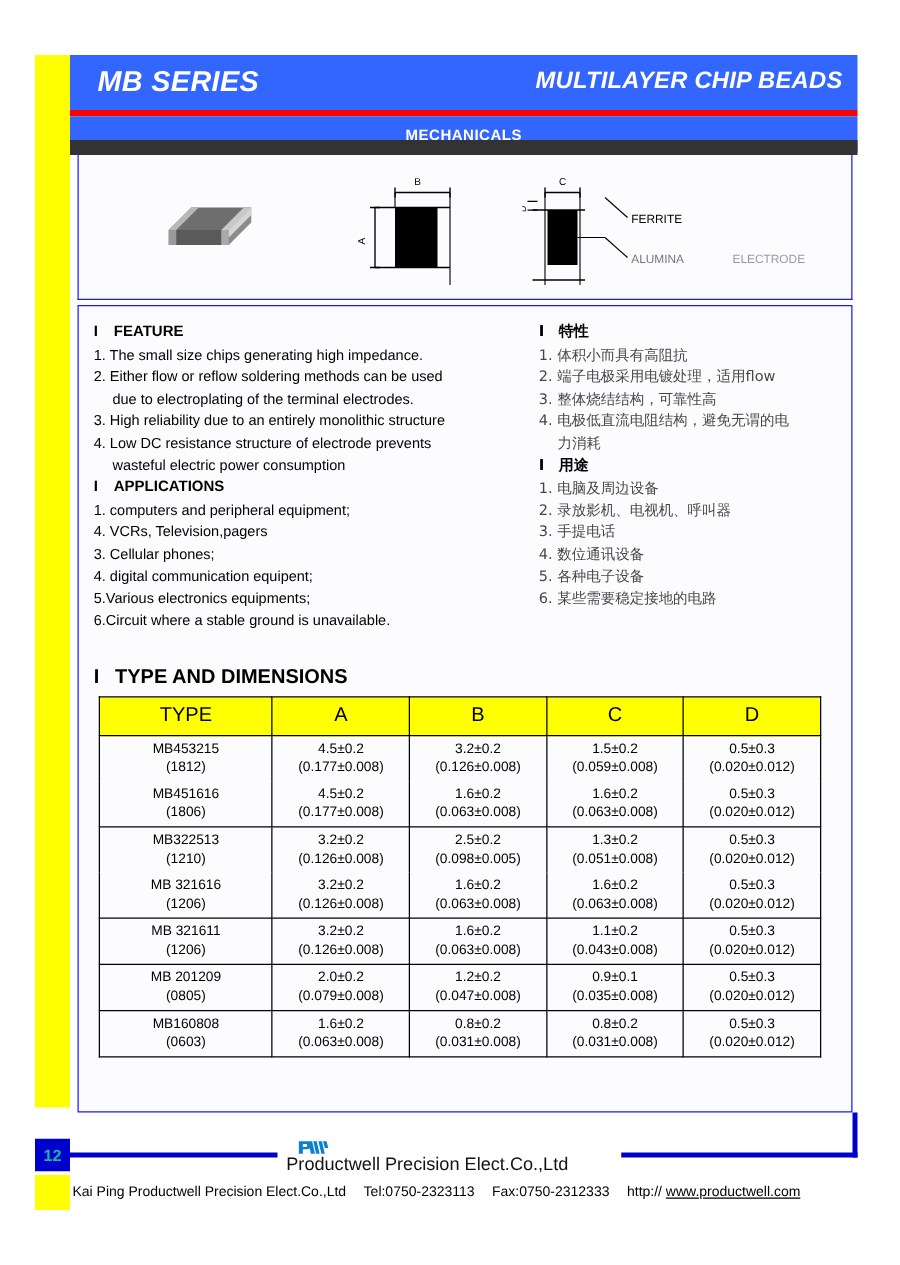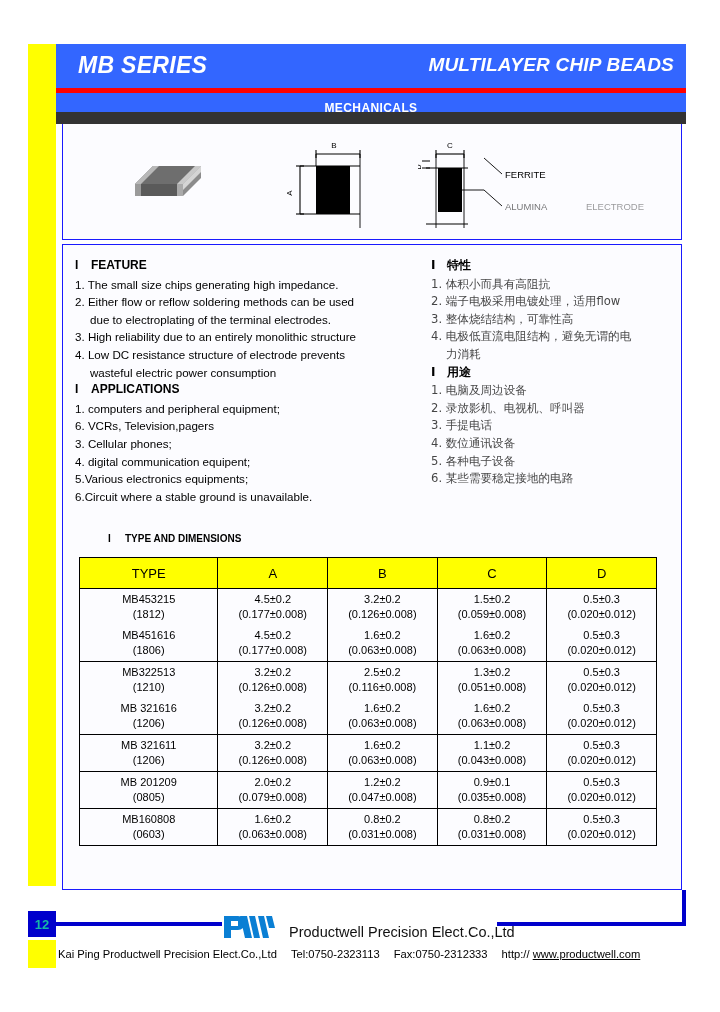--- a/index.html
+++ b/index.html
@@ -178,24 +178,23 @@
   .sec-head.cjk {
     font-family: "DejaVu Sans", sans-serif;
     filter: blur(0.3px);
   }
 
   
   .tad-head {
     position: absolute;
     left: 12px;
     top: 288px;
-    font-size: 10px;
+    font-size: 16px;
     font-weight: bold;
     white-space: nowrap;
-    margin-left: 33px;
   }
   .tad-head .bullet { display: inline-block; width: 17px; }
 
   .dim-table {
     position: absolute;
     left: 16px;
     top: 312px;
     width: 578px;
     border-collapse: collapse;
     table-layout: fixed;
@@ -204,21 +203,21 @@
   .dim-table th,
   .dim-table td {
     border: 1px solid #000000;
     text-align: center;
     padding: 0;
     color: #000;
   }
   .dim-table thead th {
     background: #ffff00;
     height: 30px;
-    font-size: 13px;
+    font-size: 16px;
     font-weight: normal;
   }
   .dim-table tbody td {
     height: 36px;
     line-height: 15px;
     border-top-width: 0;
     border-bottom-width: 0;
   }
   .dim-table tbody tr.grp-end td { border-bottom-width: 1px; }
   .dim-table tbody tr:last-child td { border-bottom-width: 1px; }
@@ -248,21 +247,22 @@
     width: 4px;
     height: 36px;
     background: #0000cc;
   }
   .logo-wrap {
     position: absolute;
     left: 222px;
     top: 912px;
     height: 28px;
     display: flex;
-    align-items: flex-end;
+    align-items: flex-start;
+    flex-direction: column;
   }
   .logo-mark { width: 60px; height: 26px; display: block; }
   .logo-text {
     margin-left: 7px;
     font-size: 14.5px;
     color: #111111;
     white-space: nowrap;
   }
   .footer-contact {
     position: absolute;
@@ -366,21 +366,21 @@
     <p class="spec-line">2. Either flow or reflow soldering methods can be used</p>
     <p class="spec-line cont">due to electroplating of the terminal electrodes.</p>
     <p class="spec-line">3. High reliability due to an entirely monolithic structure</p>
     <p class="spec-line">4. Low DC resistance structure of electrode prevents</p>
     <p class="spec-line cont">wasteful electric power consumption</p>
 
     <p class="sec-head">
       <span class="bullet">I</span><span>APPLICATIONS</span>
     </p>
     <p class="spec-line">1. computers and peripheral equipment;</p>
-    <p class="spec-line">6. VCRs, Television,pagers</p>
+    <p class="spec-line">4. VCRs, Television,pagers</p>
     <p class="spec-line">3. Cellular phones;</p>
     <p class="spec-line">4. digital communication equipent;</p>
     <p class="spec-line">5.Various electronics equipments;</p>
     <p class="spec-line">6.Circuit where a stable ground is unavailable.</p>
   </div>
 
   <div class="spec-col right">
     <p class="sec-head cjk">
       <span class="bullet">I</span><span>特性</span>
     </p>
@@ -471,21 +471,21 @@
           <td>
             <span class="cellline">MB322513</span>
             <span class="cellline">(1210)</span>
           </td>
           <td>
             <span class="cellline">3.2±0.2</span>
             <span class="cellline">(0.126±0.008)</span>
           </td>
           <td>
             <span class="cellline">2.5±0.2</span>
-            <span class="cellline">(0.116±0.008)</span>
+            <span class="cellline">(0.098±0.005)</span>
           </td>
           <td>
             <span class="cellline">1.3±0.2</span>
             <span class="cellline">(0.051±0.008)</span>
           </td>
           <td>
             <span class="cellline">0.5±0.3</span>
             <span class="cellline">(0.020±0.012)</span>
           </td>
         </tr>

